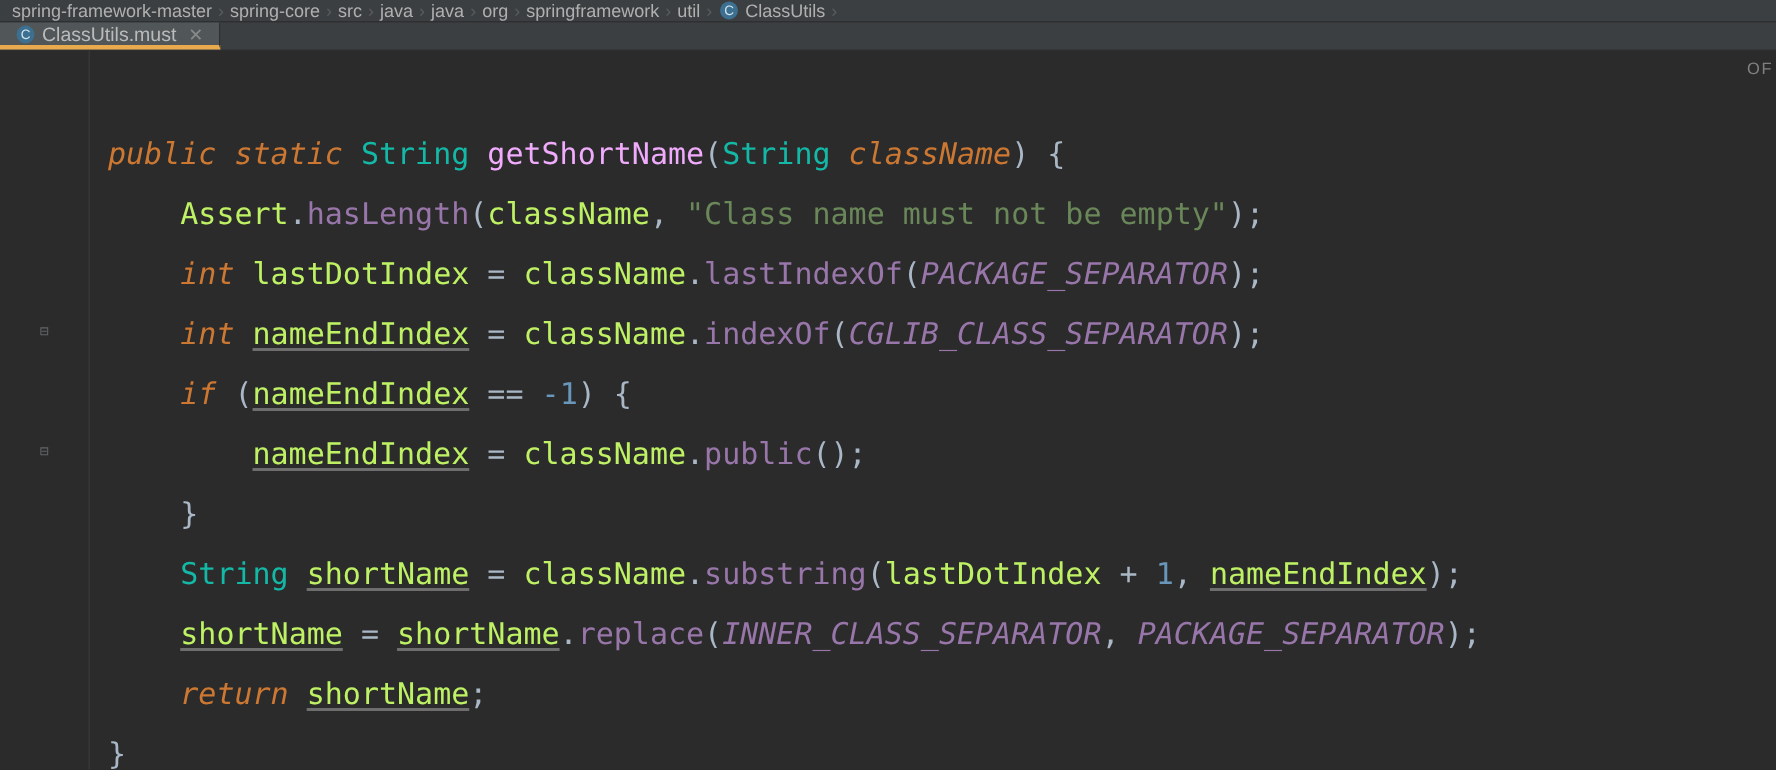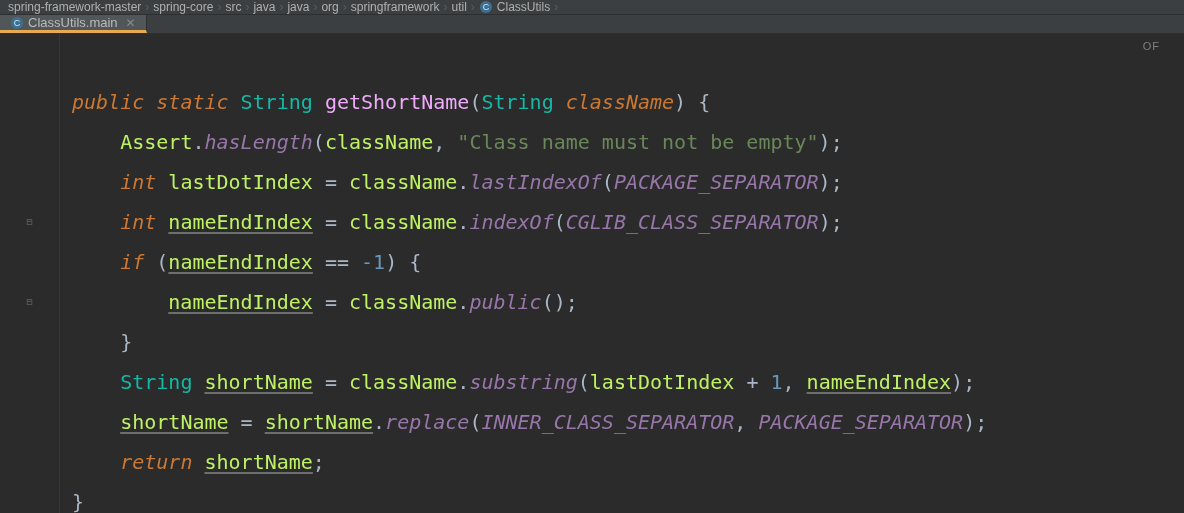--- a/index.html
+++ b/index.html
@@ -78,27 +78,27 @@
     position: relative;
   }
 
   .kw { color:#cc7832; font-style: italic; } 
   .type { color:#14b8a6; }
   .method-decl { color:#f0abfc; }
   .param-name { color:#cc7832; font-style: italic; }
   .punct { color:#a9b7c6; }
   .str { color:#6a8759; }
   .num { color:#6897bb; }
-  .static-mem { color:#9876aa; font-style: italic; } 
+  .static-mem { color:#9876aa; } 
   .const-it { color:#9876aa; font-style: italic; }
   .ident { color:#bef264; }
   .ul { text-decoration: underline; text-decoration-color:#6e6e6e; text-underline-offset:3px; }
 
   .status-of {
-    position:absolute; top:6px; right:24px;
+    position:absolute; top:6px; right:2px;
     font-size:11px; color:#808080; letter-spacing:1px;
     font-family:"Segoe UI",Arial,sans-serif;
   }
 </style>
 </head>
 <body>
 
 <div class="root">
 
   <div class="breadcrumbs">
@@ -147,21 +147,21 @@
   </div>
 
   <div class="tabbar">
     <div class="tab active">
       <span class="crumb-icon">
         <svg width="14" height="14" viewBox="0 0 14 14">
             <circle cx="7" cy="7" r="6" fill="#3d7090"></circle>
             <text x="7" y="10" text-anchor="middle" font-size="9" fill="#cfe3ef" font-family="Arial">C</text>
           </svg>
       </span>
-      <span>ClassUtils.main</span>
+      <span>ClassUtils.must</span>
       <span class="close">✕</span>
     </div>
   </div>
 
   <div class="editor-wrap">
     <div class="gutter">
       <span class="gutter-mark" style="top:182px">⊟</span>
       <span class="gutter-mark" style="top:262px">⊟</span>
     </div>
     <div class="code">

